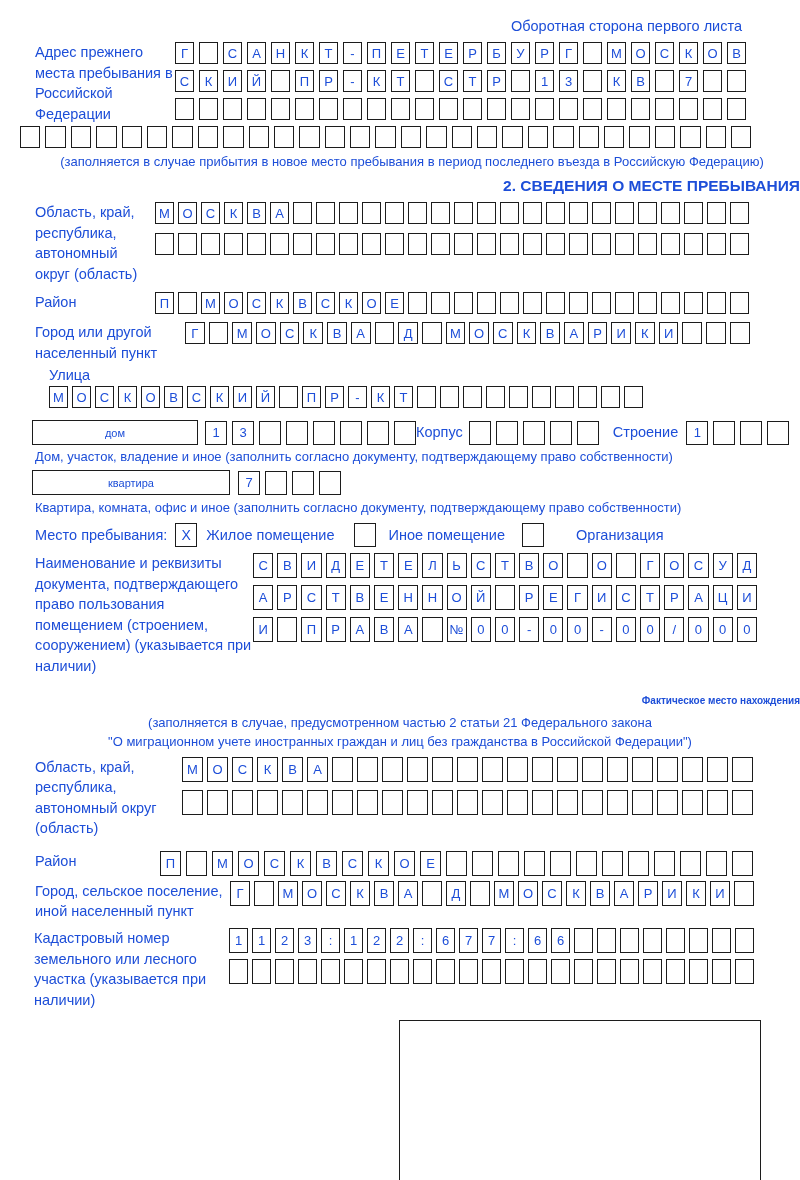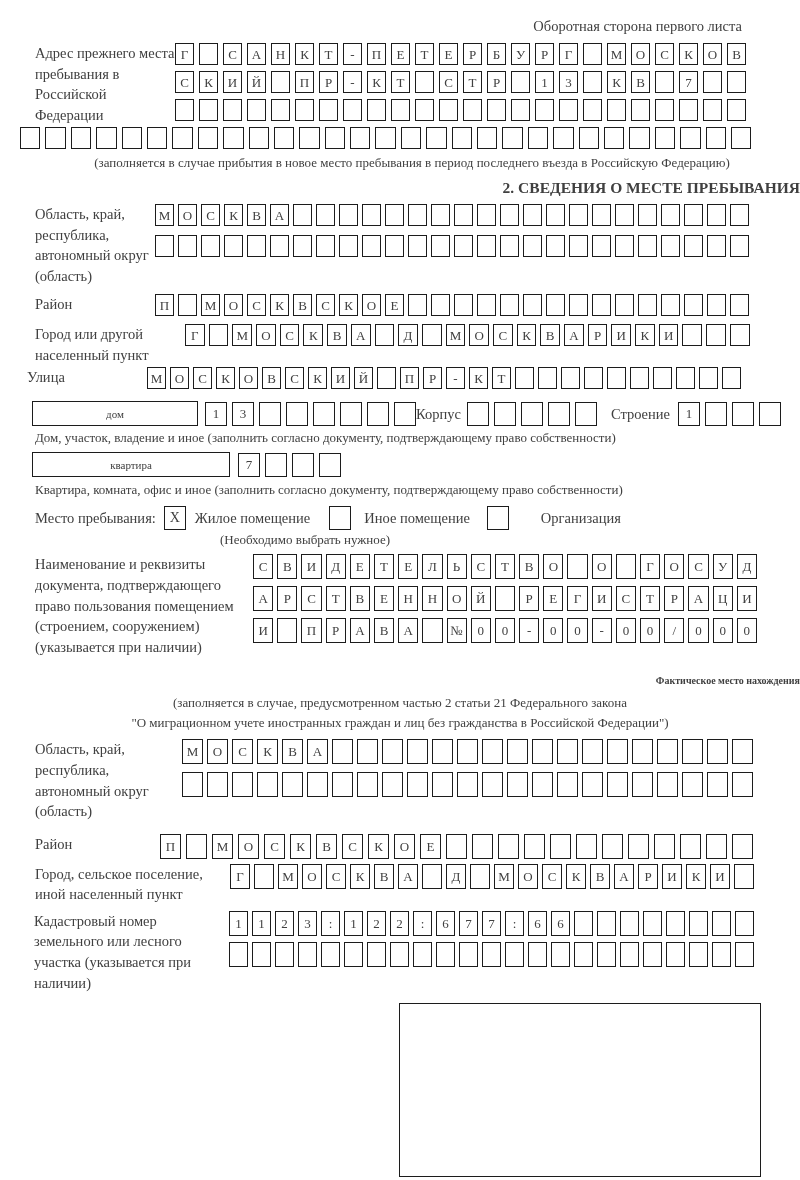--- a/index.html
+++ b/index.html
@@ -1,18 +1,18 @@
 <!DOCTYPE html>
 <html><head>
 <meta charset="utf-8">
 <style>
   html,body{margin:0;padding:0;background:#fff;}
   .page{
     width:800px;height:1180px;overflow:hidden;position:relative;
-    font-family:Liberation Serif, serif;color:#404040;background:#fff;
+    font-family:Liberation Sans, sans-serif;color:#1d4ed8;background:#fff;
     box-sizing:border-box;
   }
   .hdr-note{margin-top:18px;padding-right:58px;text-align:right;font-size:14.5px;}
   .row{display:flex;align-items:flex-start;}
   .lbl{font-size:14.5px;line-height:1.42;}
   .cellrow{display:flex;column-gap:var(--g,4px);margin-bottom:var(--mb,6px);}
   .cell{
     box-sizing:border-box;flex:0 0 var(--w,19px);height:var(--h,22px);
     border:1.6px solid #1c1c1c;background:#fff;
     display:inline-flex;align-items:center;justify-content:center;
@@ -277,21 +277,21 @@
         <span class="cell">Р</span>
         <span class="cell">И</span>
         <span class="cell">К</span>
         <span class="cell">И</span>
         <span class="cell"></span>
         <span class="cell"></span>
         <span class="cell"></span>
       </div>
   </div>
 
-  <div class="row" style="margin-top:2px;margin-left:27px;">
+  <div class="row" style="margin-top:2px;margin-left:49px;flex-direction:column;">
     <div class="lbl" style="width:120px;">Улица</div>
     <div class="cellrow" style="--g:4px;--w:19px;">
         <span class="cell">М</span>
         <span class="cell">О</span>
         <span class="cell">С</span>
         <span class="cell">К</span>
         <span class="cell">О</span>
         <span class="cell">В</span>
         <span class="cell">С</span>
         <span class="cell">К</span>
@@ -359,21 +359,20 @@
 
   <div class="row" style="margin-top:8px;margin-left:35px;align-items:center;">
     <div class="lbl">Место пребывания:</div>
     <span class="chk" style="margin-left:8px;">X</span>
     <div class="lbl" style="margin-left:9px;">Жилое помещение</div>
     <span class="chk" style="margin-left:19px;"></span>
     <div class="lbl" style="margin-left:13px;">Иное помещение</div>
     <span class="chk" style="margin-left:17px;"></span>
     <div class="lbl" style="margin-left:32px;">Организация</div>
   </div>
-  <div class="caption" style="margin-top:2px;margin-left:180px;width:250px;text-align:center;">(Необходимо выбрать нужное)</div>
 
   <div class="row" style="margin-top:6px;margin-left:35px;">
     <div class="lbl" style="width:218px;">Наименование и реквизиты документа, подтверждающего право пользования помещением (строением, сооружением) (указывается при наличии)</div>
     <div>
       <div class="cellrow" style="--g:4px;--w:20.2px;--h:25px;--mb:7px;">
           <span class="cell">С</span>
           <span class="cell">В</span>
           <span class="cell">И</span>
           <span class="cell">Д</span>
           <span class="cell">Е</span>

